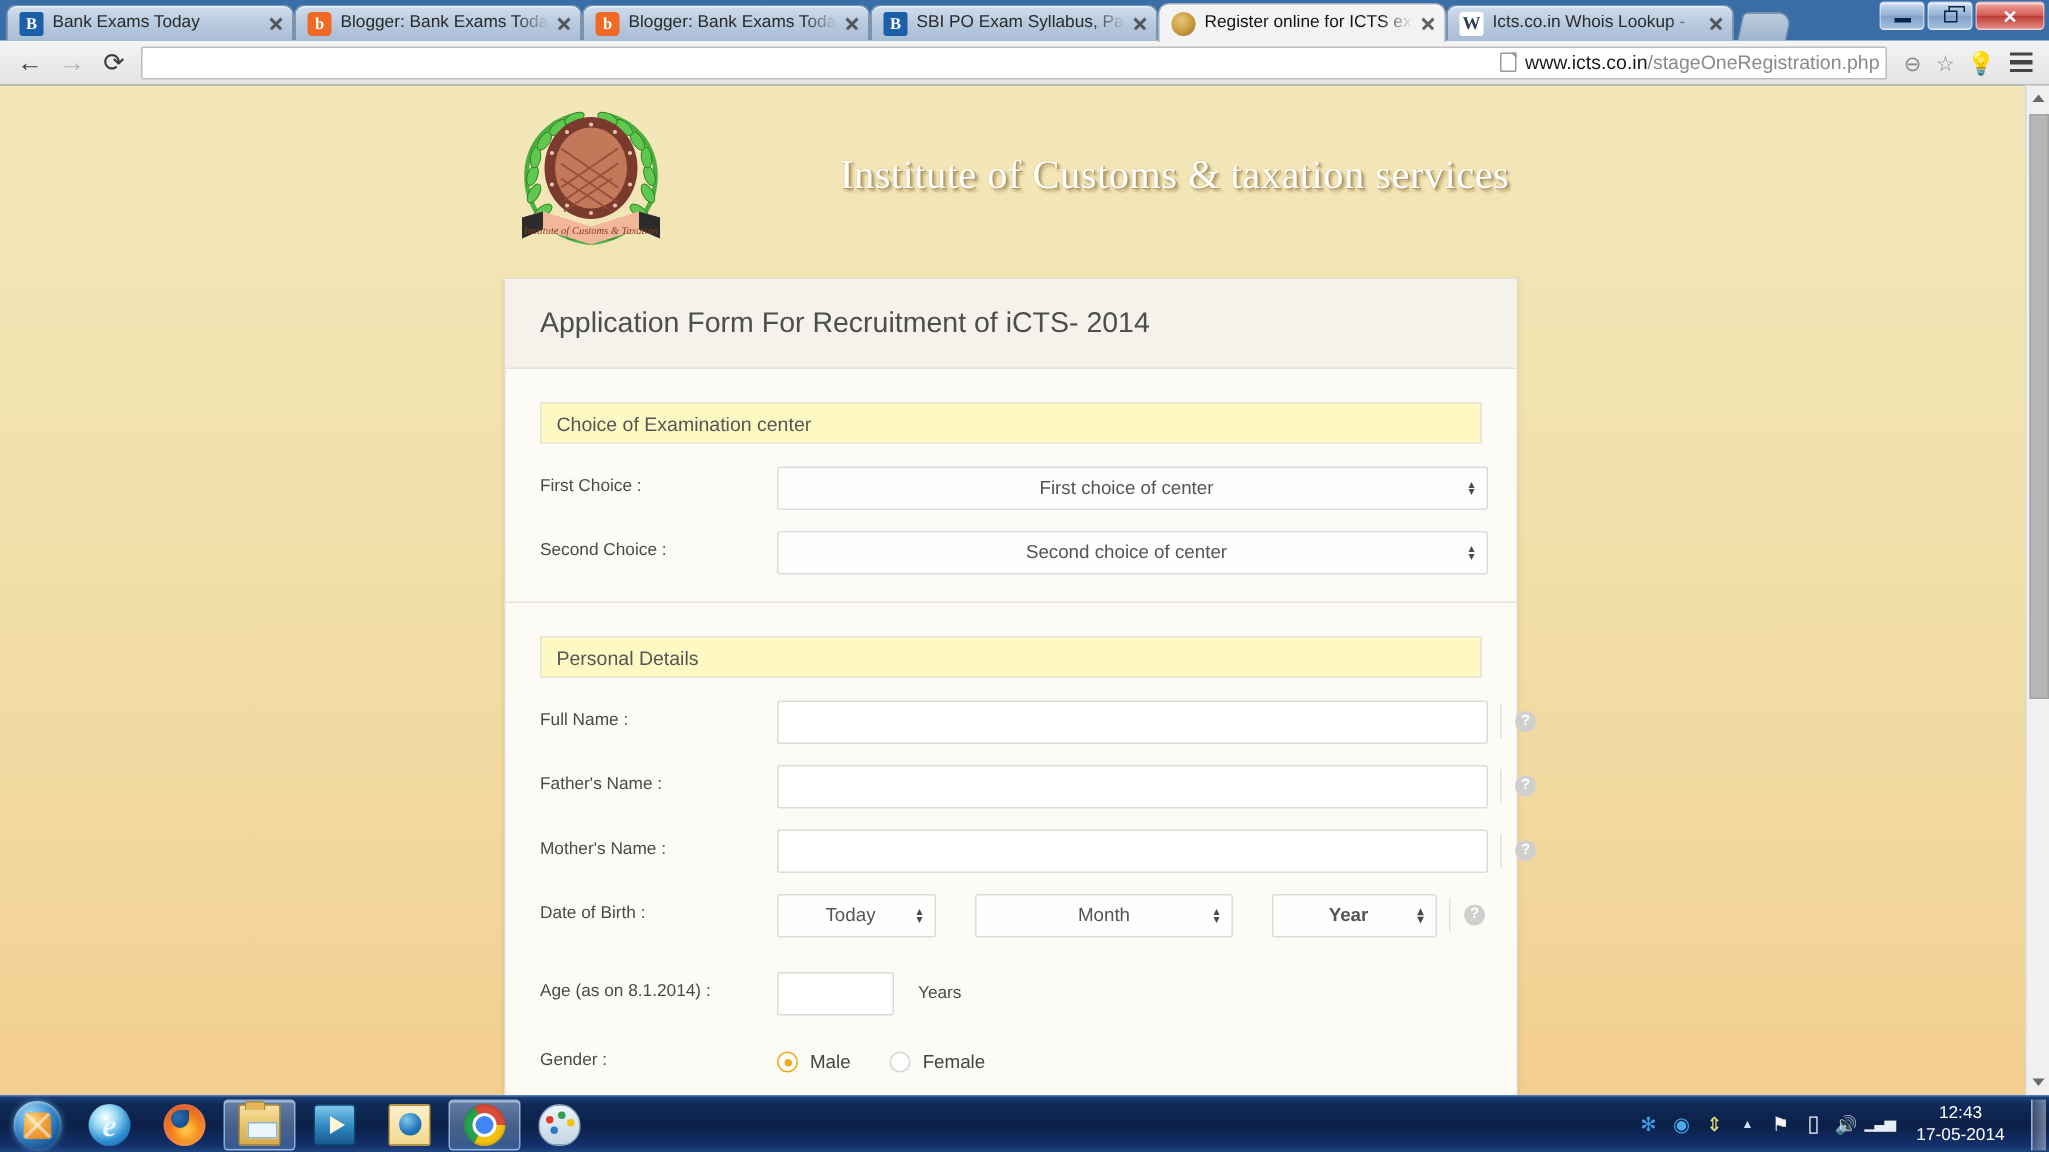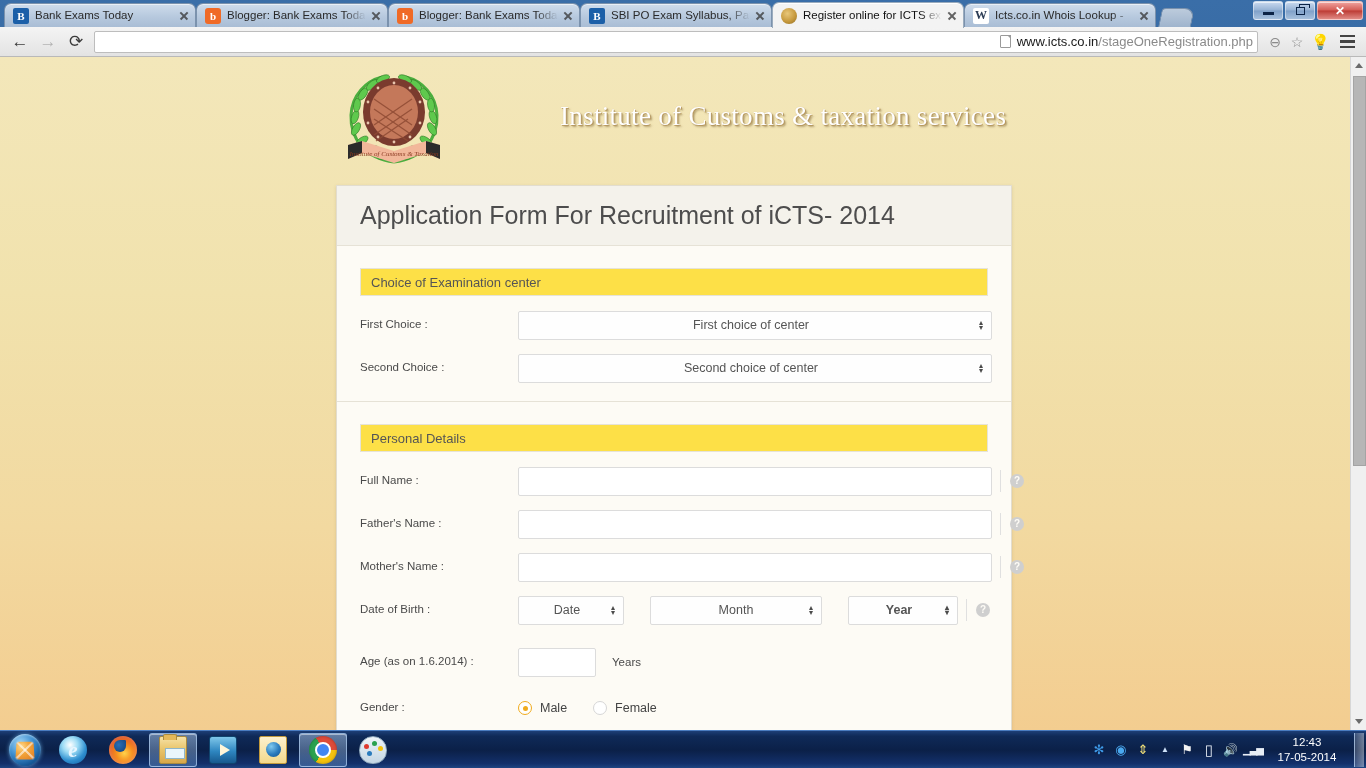--- a/index.html
+++ b/index.html
@@ -165,25 +165,25 @@
     position: absolute; left: 336px; top: 128px;
     width: 676px; min-height: 600px;
     background: #fdfbf5;
     border: 1px solid #e2ddcf;
     box-shadow: 0 1px 3px rgba(120,100,60,.18);
   }
   #form-card-header {
     height: 60px; background: #f4f2eb; border-bottom: 1px solid #e6e2d6;
     display: flex; align-items: center; padding: 0 0 0 23px;
   }
-  #form-title { font-size: 25px; color: #4d4d4d; font-weight: normal; }
+  #form-title { font-size: 19px; color: #4d4d4d; font-weight: normal; }
   #form-card-body { padding: 22px 23px 10px 23px; }
 
   .legend-bar {
-    height: 28px; background: #fde047; border: 1px solid #e6e3d8;
+    height: 28px; background: #fef9c3; border: 1px solid #e6e3d8;
     display: flex; align-items: center; padding-left: 10px;
     font-size: 13px; color: #555; margin-bottom: 14px;
   }
   .section-divider { border-top: 1px solid #e6e2d6; margin: 18px -23px 22px -23px; }
 
   .form-row { display: flex; align-items: center; margin-bottom: 13px; min-height: 30px; }
   .form-label {
     width: 158px; flex: 0 0 158px;
     font-size: 11.5px; color: #4a4a4a; line-height: 1.2;
   }
@@ -560,40 +560,40 @@
             <div class="txt full"></div>
             <div class="help-sep"></div>
             <div class="help-icon">?</div>
           </div>
         </div>
 
         <div class="form-row" style="margin-bottom:22px;">
           <div class="form-label">Date of Birth :</div>
           <div class="field-wrap">
             <div class="sel dob-date">
-              <span class="sel-val">Date</span>
+              <span class="sel-val">Today</span>
               <span class="spin">▴<br>▾</span>
             </div>
             <div style="width:26px;"></div>
             <div class="sel dob-month">
               <span class="sel-val">Month</span>
               <span class="spin">▴<br>▾</span>
             </div>
             <div style="width:26px;"></div>
             <div class="sel dob-year">
               <span class="sel-val">Year</span>
               <span class="spin">▴<br>▾</span>
             </div>
             <div class="help-sep"></div>
             <div class="help-icon">?</div>
           </div>
         </div>
 
         <div class="form-row" style="margin-bottom:16px;">
-          <div class="form-label">Age (as on 1.6.2014) :</div>
+          <div class="form-label">Age (as on 8.1.2014) :</div>
           <div class="field-wrap">
             <div class="txt age"></div>
             <div class="unit-label">Years</div>
           </div>
         </div>
 
         <div class="form-row" style="margin-bottom:18px;">
           <div class="form-label">Gender :</div>
           <div class="field-wrap">
             <div class="radio-group">

